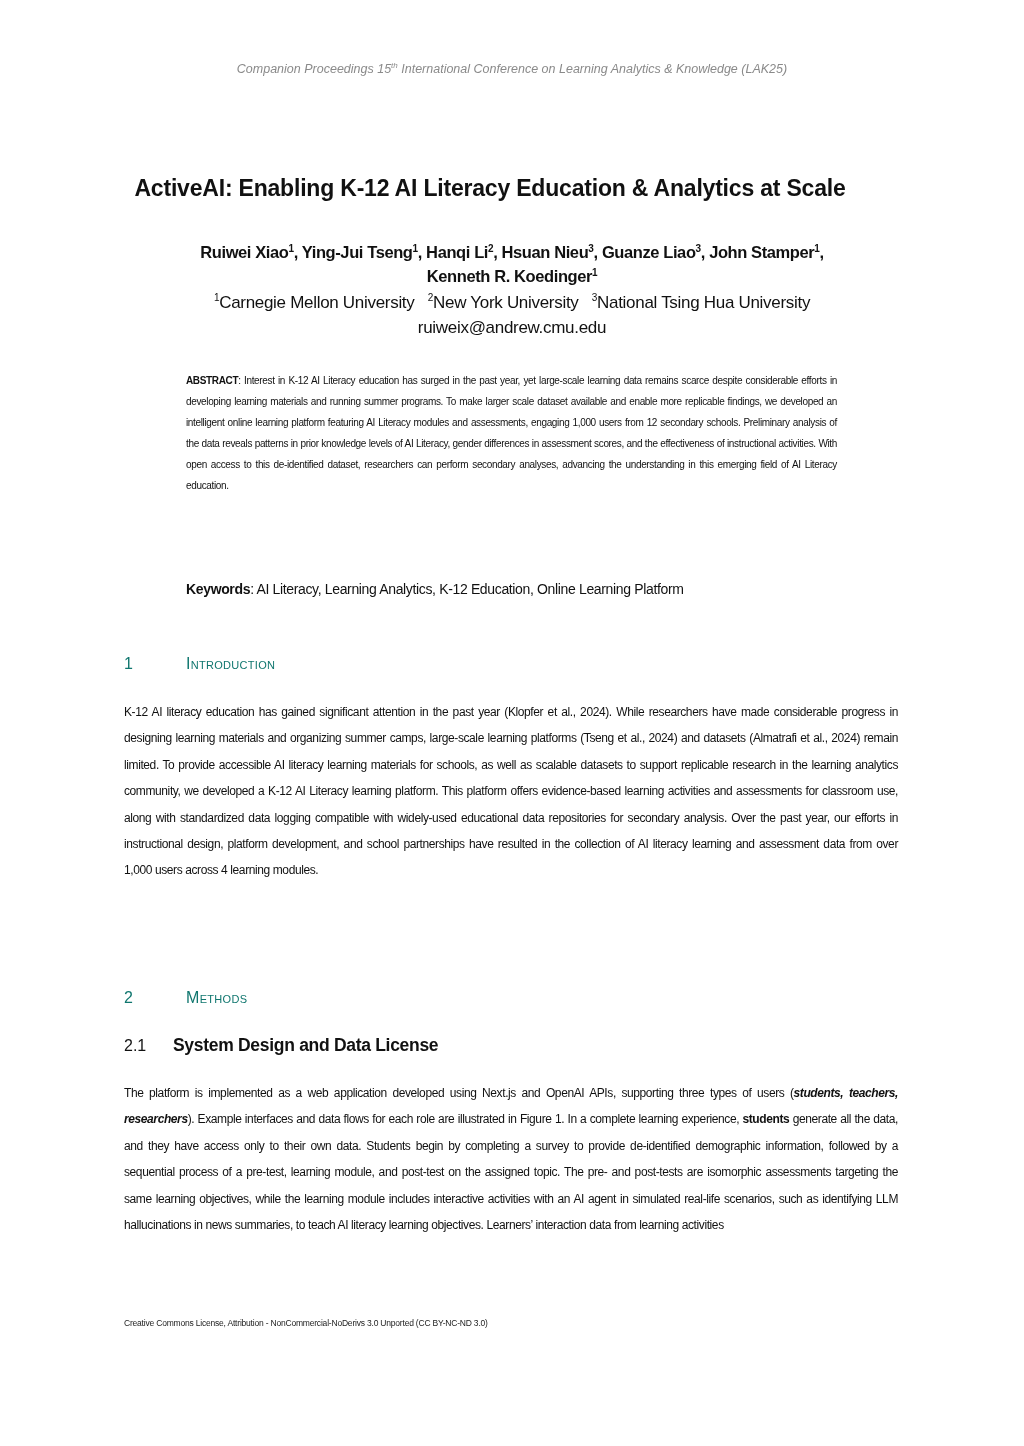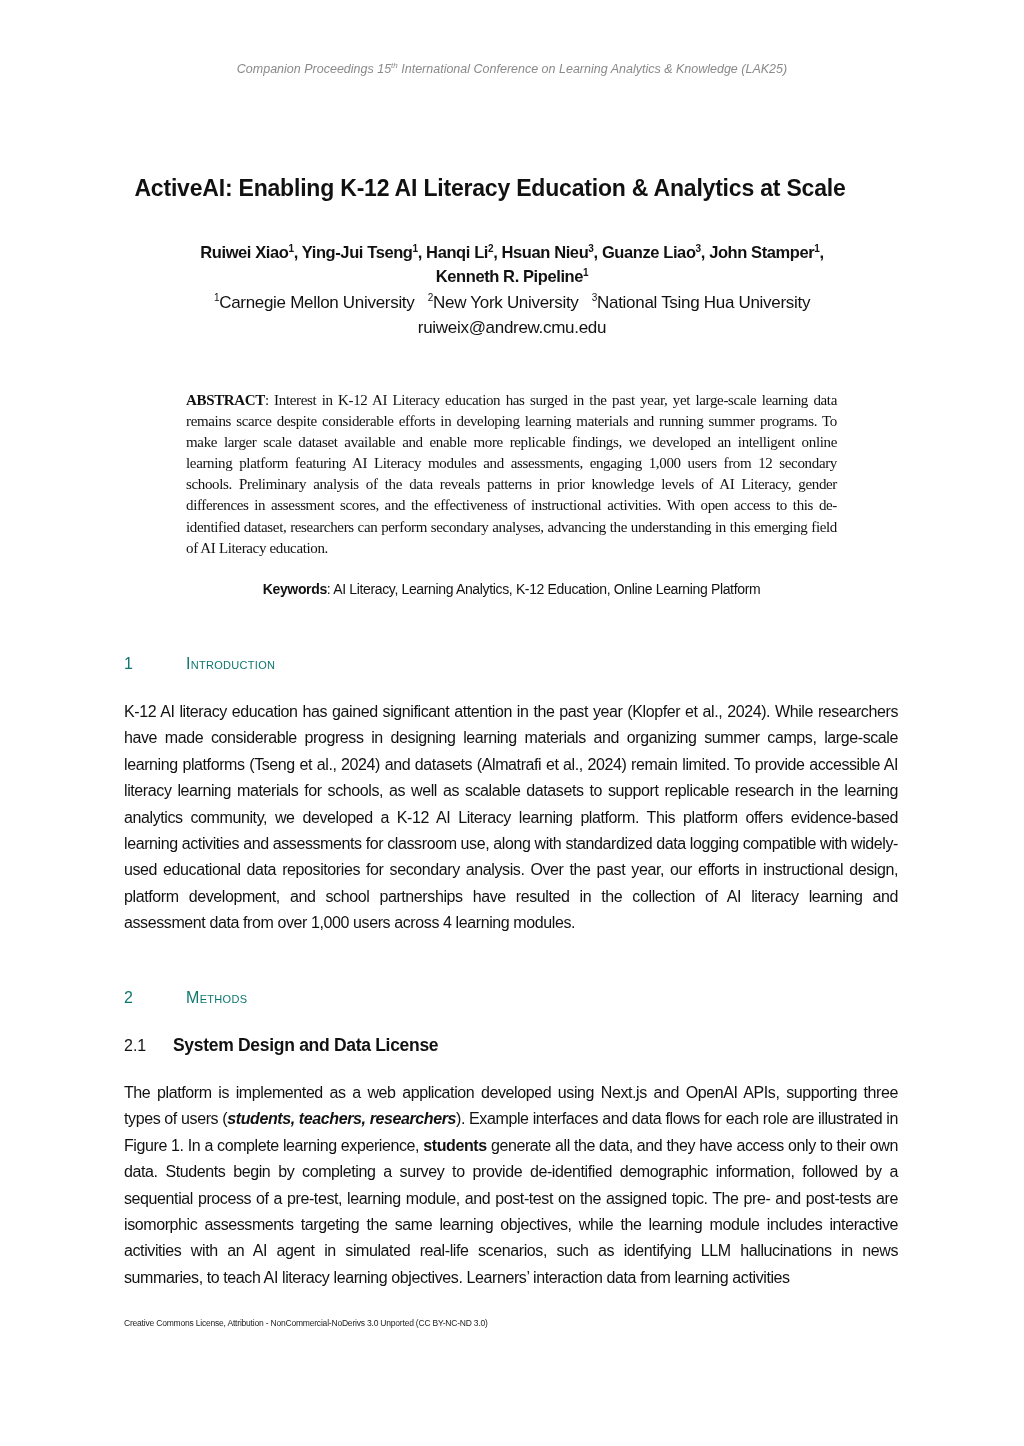--- a/index.html
+++ b/index.html
@@ -19,64 +19,64 @@
     position: absolute; top: 240px; left: 140px; width: 744px; text-align: center;
     font-family: "Liberation Sans", sans-serif; font-weight: bold; font-size: 16.5px; line-height: 24px;
     letter-spacing: -0.4px;
   }
   .authors sup, .affil sup { font-size: 10px; line-height: 0; }
   .affil {
     position: absolute; top: 290px; left: 100px; width: 824px; text-align: center;
     font-family: "Liberation Sans", sans-serif; font-size: 17px; line-height: 25px; letter-spacing: -0.3px;
   }
   .abstract {
-    position: absolute; top: 390px; left: 186px; width: 651px;
-    font-family: Liberation Serif, serif; font-size: 15px; line-height: 21.1px; text-align: justify;
+    position: absolute; top: 370px; left: 186px; width: 651px;
+    font-family: Liberation Sans, sans-serif; font-size: 10px; line-height: 21.1px; text-align: justify;
     letter-spacing: -0.35px;
   }
   .keywords {
     position: absolute; top: 579px; left: 186px; width: 651px;
-    font-family: "Liberation Sans", sans-serif; font-size: 14px; line-height: 21px; letter-spacing: -0.35px; text-align: center;
+    font-family: "Liberation Sans", sans-serif; font-size: 14px; line-height: 21px; letter-spacing: -0.35px;
   }
   .kw-label, .abs-label { font-weight: bold; }
   .heading {
     position: absolute; left: 124px; width: 780px;
     font-family: "Liberation Sans", sans-serif; font-size: 16px; color: #0f766e;
   }
   .heading .num { display: inline-block; width: 62px; }
   .heading .htext { font-variant: small-caps; letter-spacing: 0.3px; }
   .subheading {
     position: absolute; left: 124px; width: 780px;
     font-family: "Liberation Sans", sans-serif; font-size: 17.5px; color: #111;
   }
   .subheading .num { display: inline-block; width: 49px; font-size: 16px; }
   .subheading .htext { font-weight: bold; letter-spacing: -0.3px; }
   .body-text {
     position: absolute; left: 124px; width: 774px;
-    font-family: "Liberation Sans", sans-serif; font-size: 16px; line-height: 26.4px; text-align: justify;
+    font-family: "Liberation Sans", sans-serif; font-size: 12px; line-height: 26.4px; text-align: justify;
     letter-spacing: -0.4px;
   }
   .body-text b { font-weight: bold; }
   .footer {
     position: absolute; top: 1318px; left: 124px;
     font-family: "Liberation Sans", sans-serif; font-size: 8.5px; color: #222; letter-spacing: -0.2px;
   }
 </style>
 </head>
 <body>
 
 <div class="page">
 
   <div class="running-header"><span>Companion Proceedings 15</span><sup>th</sup><span> International Conference on Learning Analytics &amp; Knowledge (LAK25)</span></div>
 
   <div class="title">ActiveAI: Enabling K-12 AI Literacy Education &amp; Analytics at Scale</div>
 
   <div class="authors">
     <span><span>Ruiwei Xiao</span><sup>1</sup></span>, <span><span>Ying-Jui Tseng</span><sup>1</sup></span>, <span><span>Hanqi Li</span><sup>2</sup></span>, <span><span>Hsuan Nieu</span><sup>3</sup></span>, <span><span>Guanze Liao</span><sup>3</sup></span>, <span><span>John Stamper</span><sup>1</sup></span>,<br>
-    <span><span>Kenneth R. Pipeline</span><sup>1</sup></span>
+    <span><span>Kenneth R. Koedinger</span><sup>1</sup></span>
   </div>
 
   <div class="affil">
     <span><sup>1</sup><span>Carnegie Mellon University</span></span>&nbsp;&nbsp;
     <span><sup>2</sup><span>New York University</span></span>&nbsp;&nbsp;
     <span><sup>3</sup><span>National Tsing Hua University</span></span><br>
     <span>ruiweix@andrew.cmu.edu</span>
   </div>
 
   <div class="abstract"><span class="abs-label">ABSTRACT</span><span>: Interest in K-12 AI Literacy education has surged in the past year, yet large-scale learning data remains scarce despite considerable efforts in developing learning materials and running summer programs. To make larger scale dataset available and enable more replicable findings, we developed an intelligent online learning platform featuring AI Literacy modules and assessments, engaging 1,000 users from 12 secondary schools. Preliminary analysis of the data reveals patterns in prior knowledge levels of AI Literacy, gender differences in assessment scores, and the effectiveness of instructional activities. With open access to this de-identified dataset, researchers can perform secondary analyses, advancing the understanding in this emerging field of AI Literacy education.</span></div>

